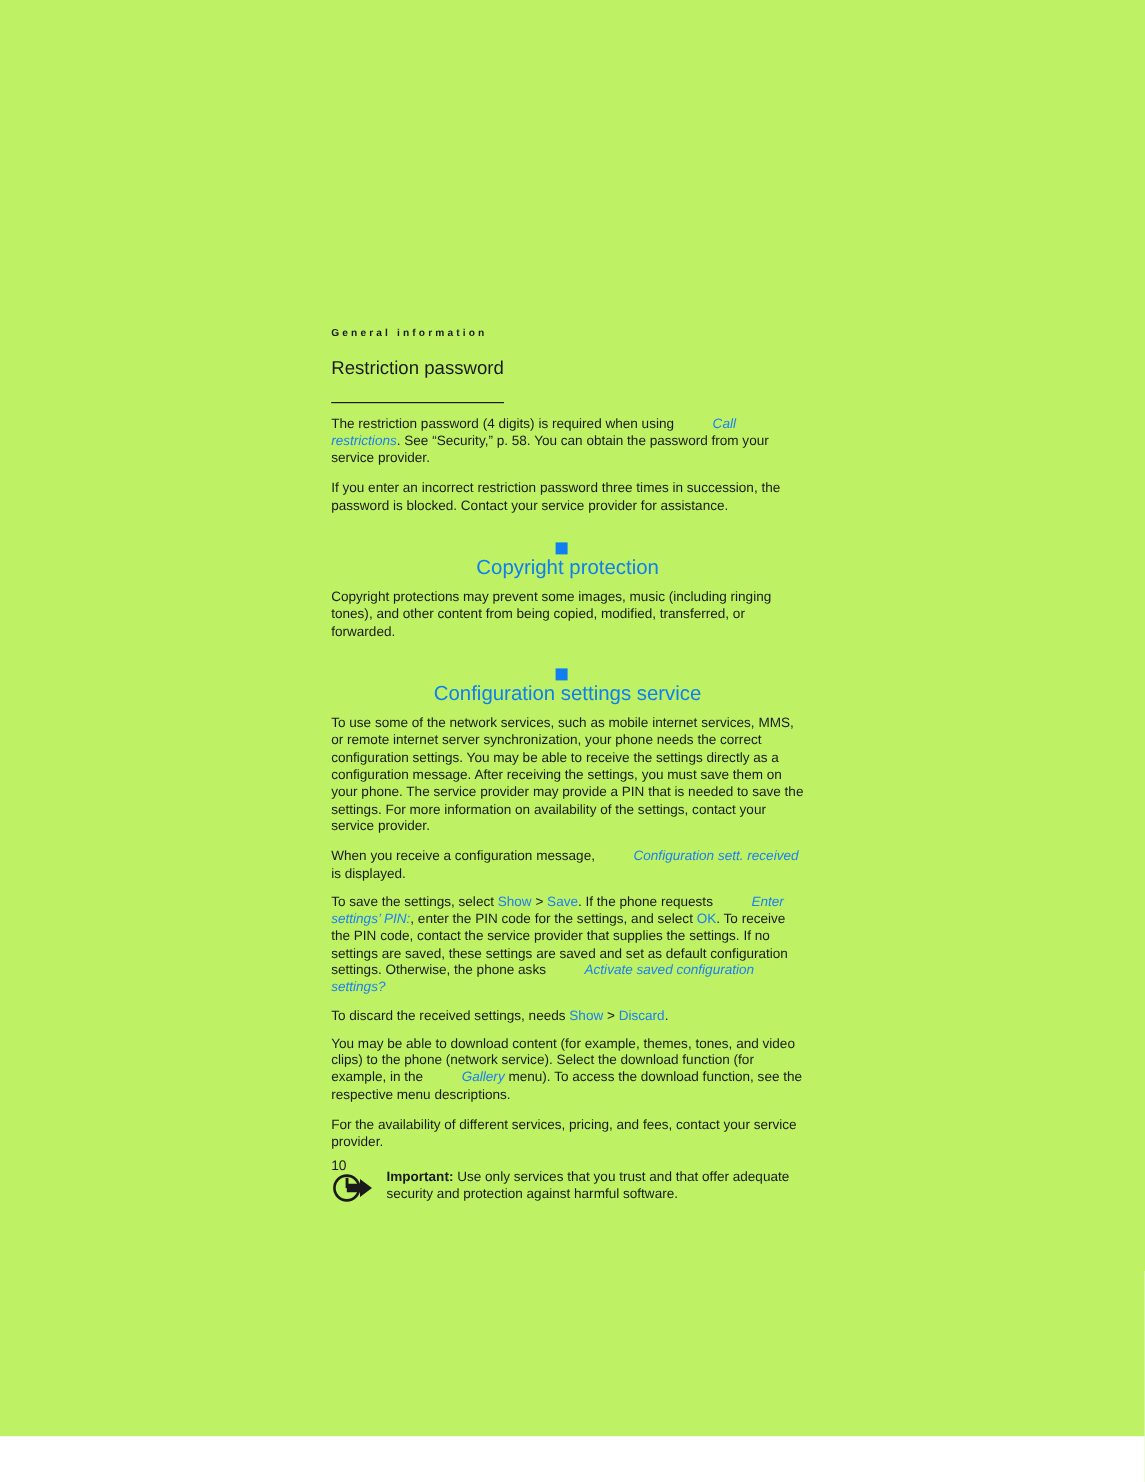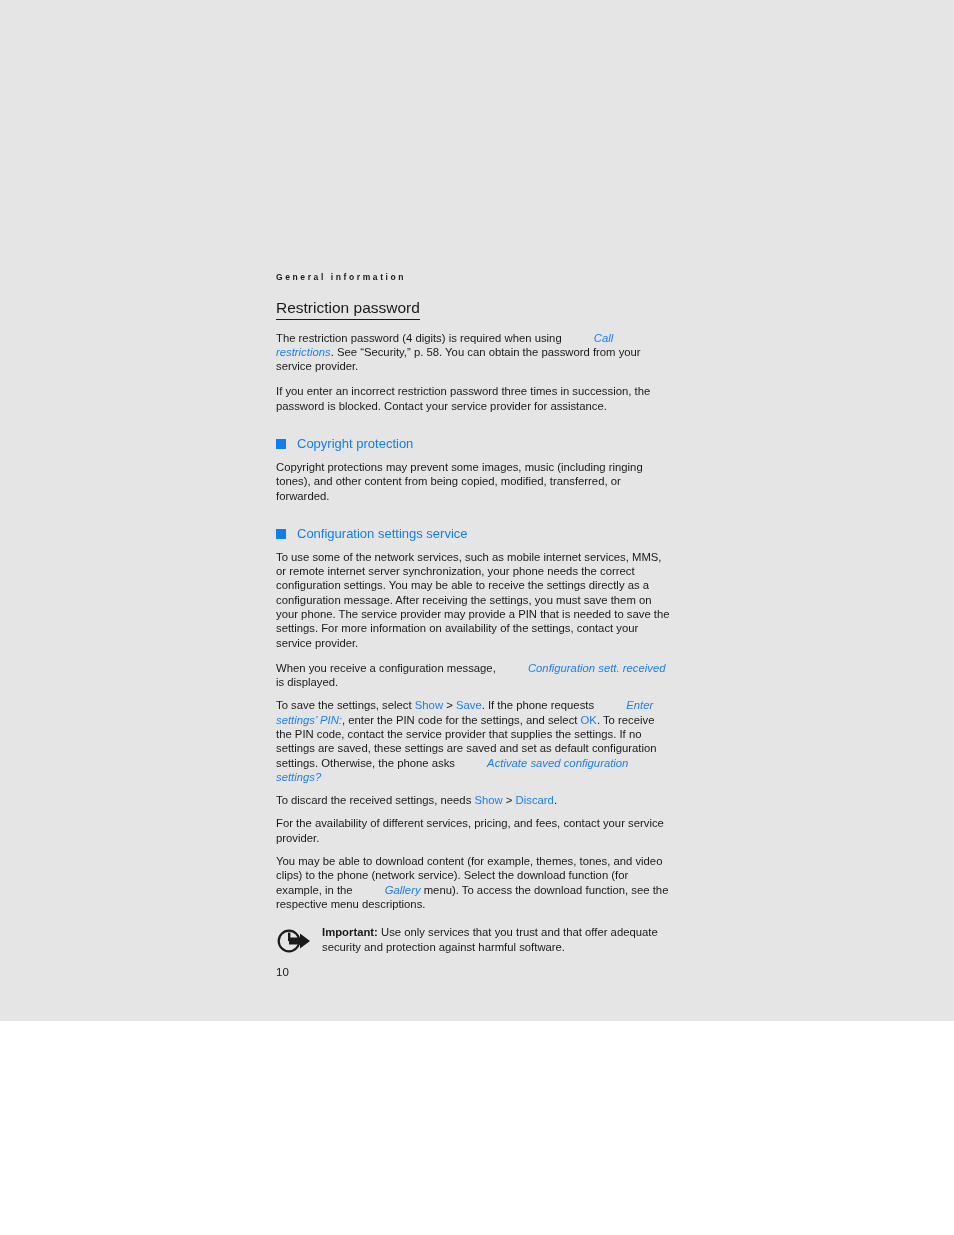--- a/index.html
+++ b/index.html
@@ -3,22 +3,22 @@
 <meta charset="utf-8">
 <style>
   html, body {
     margin: 0;
     padding: 0;
     background: #ffffff;
   }
   .page {
     position: relative;
     width: 954px;
-    height: 1021px;
-    background: #e5e5e5;
+    height: 1197px;
+    background: #bef264;
     font-family: "Liberation Sans", sans-serif;
     color: #1a1a1a;
     overflow: hidden;
   }
   .content {
     position: absolute;
     left: 276px;
     top: 272px;
     width: 394px;
   }
@@ -28,34 +28,35 @@
     letter-spacing: 2.6px;
     color: #1a1a1a;
     margin: 0 0 16px 0;
     line-height: 1.2;
   }
   h3.sub-heading {
     font-size: 15.5px;
     font-weight: normal;
     color: #1a1a1a;
     margin: 0 0 6px 0;
-    padding-bottom: 1px;
+    padding-bottom: 17px;
     line-height: 1.25;
     display: inline-block;
     border-bottom: 1.3px solid #1a1a1a;
   }
   .sub-heading-wrap { margin: 0 0 5px 0; }
   h2.section-heading {
-    font-size: 13px;
+    font-size: 17px;
     font-weight: normal;
     color: #0f7ff0;
     margin: 23px 0 7px 0;
     line-height: 1.3;
     display: flex;
     align-items: center;
+    flex-direction: column;
   }
   h2.section-heading .bullet {
     display: inline-block;
     width: 10px;
     height: 10px;
     background: #0f7ff0;
     margin-right: 11px;
     flex: 0 0 auto;
     position: relative;
     top: 0px;
@@ -130,22 +131,22 @@
         <span class="bullet"></span>
         <span>Configuration settings service</span>
       </h2>
       <p class="body"><span>To use some of the network services, such as mobile internet services, MMS, or remote internet server synchronization, your phone needs the correct configuration settings. You may be able to receive the settings directly as a configuration message. After receiving the settings, you must save them on your phone. The service provider may provide a PIN that is needed to save the settings. For more information on availability of the settings, contact your service provider.</span></p>
       <p class="body tight"><span>When you receive a configuration message, </span><span class="lnk-i">Configuration sett. received</span><span> is displayed.</span></p>
       <p class="body tight"><span>To save the settings, select </span><span class="lnk">Show</span><span> &gt; </span><span class="lnk">Save</span><span>. If the phone requests </span><span class="lnk-i">Enter settings’ PIN:</span><span>, enter the PIN code for the settings, and select </span><span class="lnk">OK</span><span>. To receive the PIN code, contact the service provider that supplies the settings. If no settings are saved, these settings are saved and set as default configuration settings. Otherwise, the phone asks </span><span class="lnk-i">Activate saved configuration settings?</span></p>
       <p class="body tight"><span>To discard the received settings, needs </span><span class="lnk">Show</span><span> &gt; </span><span class="lnk">Discard</span><span>.</span></p>
     </div>
 
     <div>
+      <p class="body"><span>You may be able to download content (for example, themes, tones, and video clips) to the phone (network service). Select the download function (for example, in the </span><span class="lnk-i">Gallery</span><span> menu). To access the download function, see the respective menu descriptions.</span></p>
       <p class="body tight"><span>For the availability of different services, pricing, and fees, contact your service provider.</span></p>
-      <p class="body"><span>You may be able to download content (for example, themes, tones, and video clips) to the phone (network service). Select the download function (for example, in the </span><span class="lnk-i">Gallery</span><span> menu). To access the download function, see the respective menu descriptions.</span></p>
 
       <div class="note">
         <div class="note-icon">
           <svg width="36" height="26" viewBox="0 0 36 26" xmlns="http://www.w3.org/2000/svg">
             <circle cx="13" cy="13" r="10.3" fill="none" stroke="#1a1a1a" stroke-width="2.2"></circle>
             <rect x="12" y="4.5" width="2.4" height="8.6" fill="#1a1a1a"></rect>
             <path d="M13 9.4 L24 9.4 L24 5.6 L34 13 L24 20.4 L24 16.6 L13 16.6 Z" fill="#1a1a1a"></path>
           </svg>
         </div>
         <div class="note-text">

